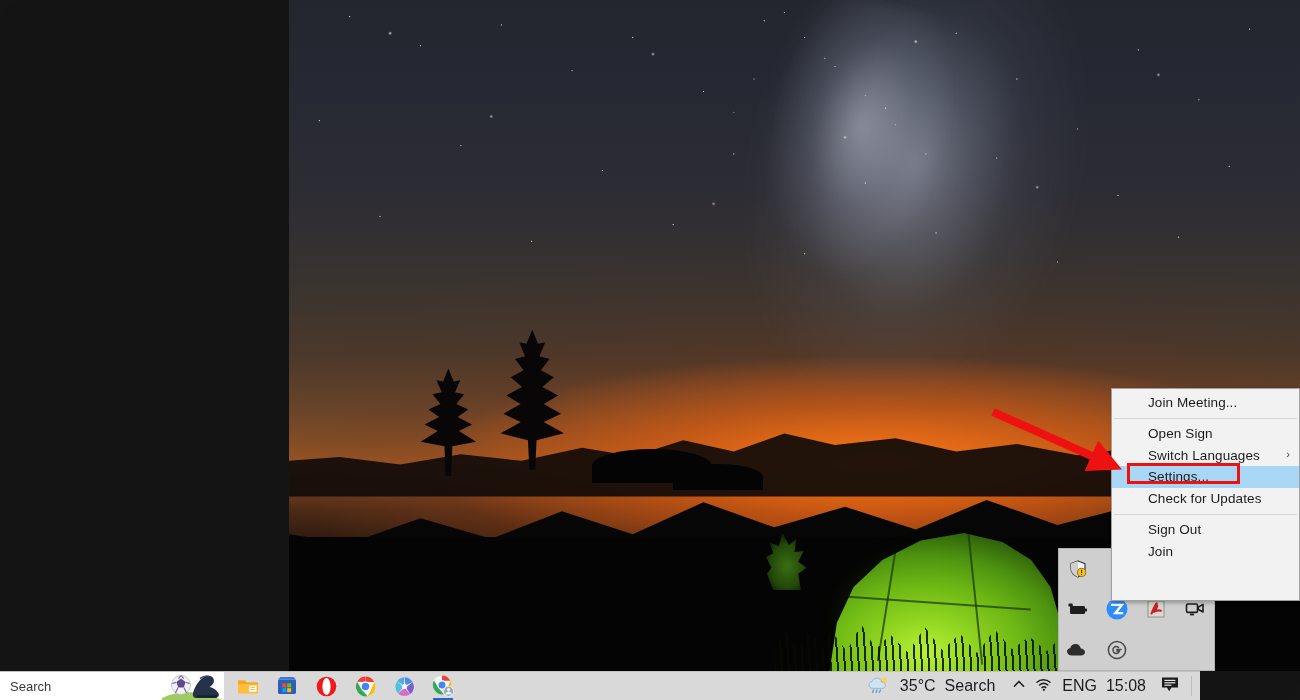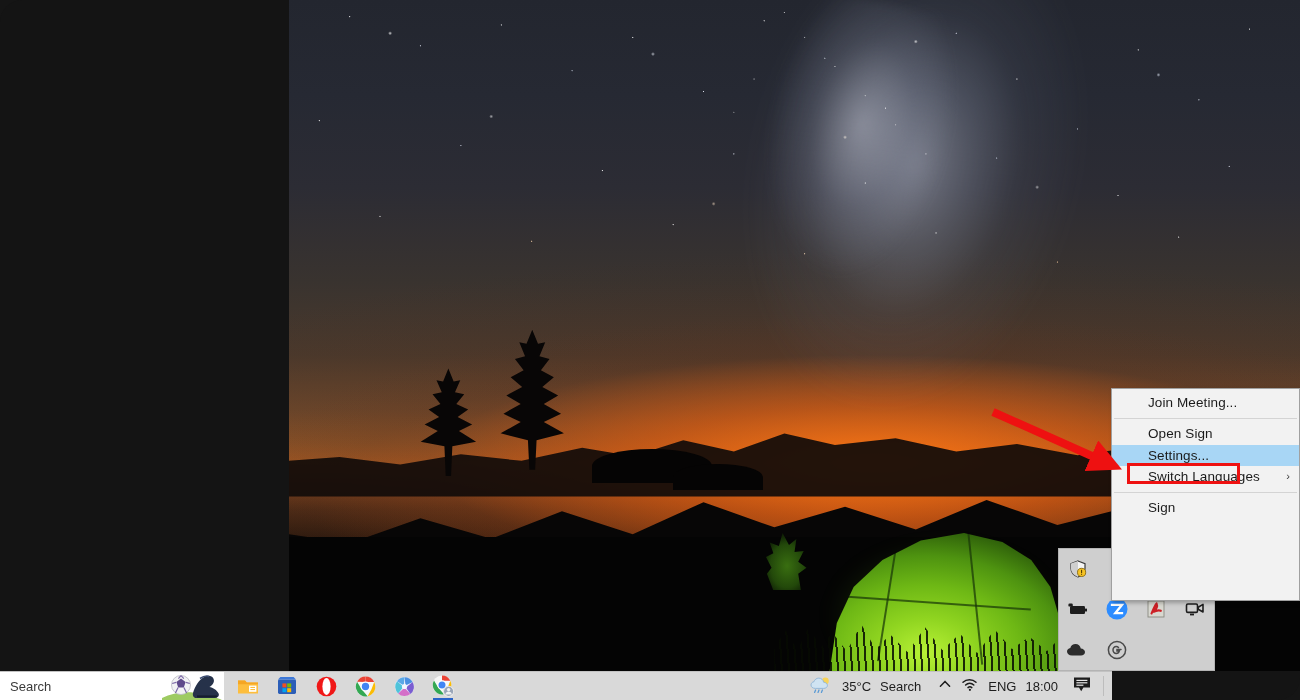--- a/index.html
+++ b/index.html
@@ -198,37 +198,37 @@
   #tray-overflow-panel {
     position:absolute; left:1058px; top:548px; width:157px; height:123px;
     background:#cfcfcf; border:1px solid #b4b4b4; z-index:20;
     display:grid; grid-template-columns:repeat(4,1fr); grid-template-rows:repeat(3,1fr);
     align-items:center; justify-items:center;
   }
   .tray-cell { width:100%; height:100%; display:flex; align-items:center; justify-content:center; }
 
   
   #taskbar {
-    position:absolute; left:0; bottom:0; width:1112px; height:29px;
+    position:absolute; left:0; bottom:0; width:1200px; height:29px;
     background:#d9d9d9; border-top:1px solid #c2c2c2;
     display:flex; align-items:center; z-index:60;
   }
   #search-box {
     width:224px; height:29px; background:#fff; display:flex; align-items:center;
     position:relative; overflow:hidden; flex:none;
   }
   #search-label { font-size:13px; color:#3a3a3a; padding-left:10px; }
   #search-art { position:absolute; right:0; top:0; width:62px; height:29px; }
   #taskbar-apps { display:flex; align-items:center; height:29px; padding-left:12px; gap:15px; }
   .tb-app { width:24px; height:29px; display:flex; align-items:center; justify-content:center; position:relative; }
   .tb-app.active::after {
     content:""; position:absolute; left:2px; right:2px; bottom:0; height:3px; background:#2a64c8;
   }
   #tray-right { margin-left:auto; display:flex; align-items:center; height:29px; padding-right:8px; gap:9px; }
-  .tray-text { font-size:13px; color:#1d1d1d; }
+  .tray-text { font-size:16px; color:#1d1d1d; }
   #notif-sep { width:1px; height:20px; background:#bdbdbd; margin-left:3px; }
 </style>
 </head>
 <body>
 
 <div id="desktop-root">
 
   <div id="wallpaper">
     <div id="milkyway"></div>
     <div id="milkyway2"></div>
@@ -320,30 +320,36 @@
   </div>
 
   <div id="zoom-context-menu">
     <div class="menu-item">
       <span>Join Meeting...</span>
     </div>
     <div class="menu-sep"></div>
     <div class="menu-item">
       <span>Open Sign</span>
     </div>
+    <div class="menu-item">
+      <span>Switch Languages</span>
+      <span class="submenu-arrow">›</span>
+    </div>
     <div class="menu-item selected">
       <span>Settings...</span>
     </div>
     <div class="menu-item">
-      <span>Switch Languages</span>
-      <span class="submenu-arrow">›</span>
+      <span>Check for Updates</span>
     </div>
     <div class="menu-sep"></div>
     <div class="menu-item">
-      <span>Sign</span>
+      <span>Sign Out</span>
+    </div>
+    <div class="menu-item">
+      <span>Join</span>
     </div>
   </div>
 
   <div id="settings-highlight-box"></div>
 
   <svg id="red-arrow" viewBox="0 0 160 90">
     <defs>
       <marker id="arrowhead" markerWidth="4.2" markerHeight="4.2" refX="1.6" refY="2.1" orient="auto">
         <path d="M0,0 L4.2,2.1 L0,4.2 Z" fill="#ee1111"></path>
       </marker>
@@ -451,21 +457,21 @@
     </span>
     <span>
       <svg width="18" height="15" viewBox="0 0 18 15">
         <path d="M2 5.2 C5.5 1.8 11.4 1.8 15 5.2" fill="none" stroke="#1d1d1d" stroke-width="1.5" stroke-linecap="round"></path>
         <path d="M4.6 8 C7 5.8 10.4 5.8 12.8 8" fill="none" stroke="#1d1d1d" stroke-width="1.5" stroke-linecap="round"></path>
         <path d="M7 10.6 C8.2 9.5 9.6 9.5 10.8 10.6" fill="none" stroke="#1d1d1d" stroke-width="1.5" stroke-linecap="round"></path>
         <circle cx="8.9" cy="12.8" r="1.1" fill="#1d1d1d"></circle>
       </svg>
     </span>
     <span class="tray-text">ENG</span>
-    <span class="tray-text">18:00</span>
+    <span class="tray-text">15:08</span>
     <span style="margin-left:6px;">
       <svg width="18" height="17" viewBox="0 0 18 17">
         <path d="M1 1.4 H17 V11.4 H10.4 L8.2 15.2 L6 11.4 H1 Z" fill="#1d1d1d"></path>
         <rect x="3.4" y="3.8" width="11" height="1.2" fill="#e6e6e6"></rect>
         <rect x="3.4" y="6.2" width="11" height="1.2" fill="#e6e6e6"></rect>
         <rect x="3.4" y="8.6" width="7" height="1.2" fill="#e6e6e6"></rect>
       </svg>
     </span>
     <div id="notif-sep"></div>
   </div>

